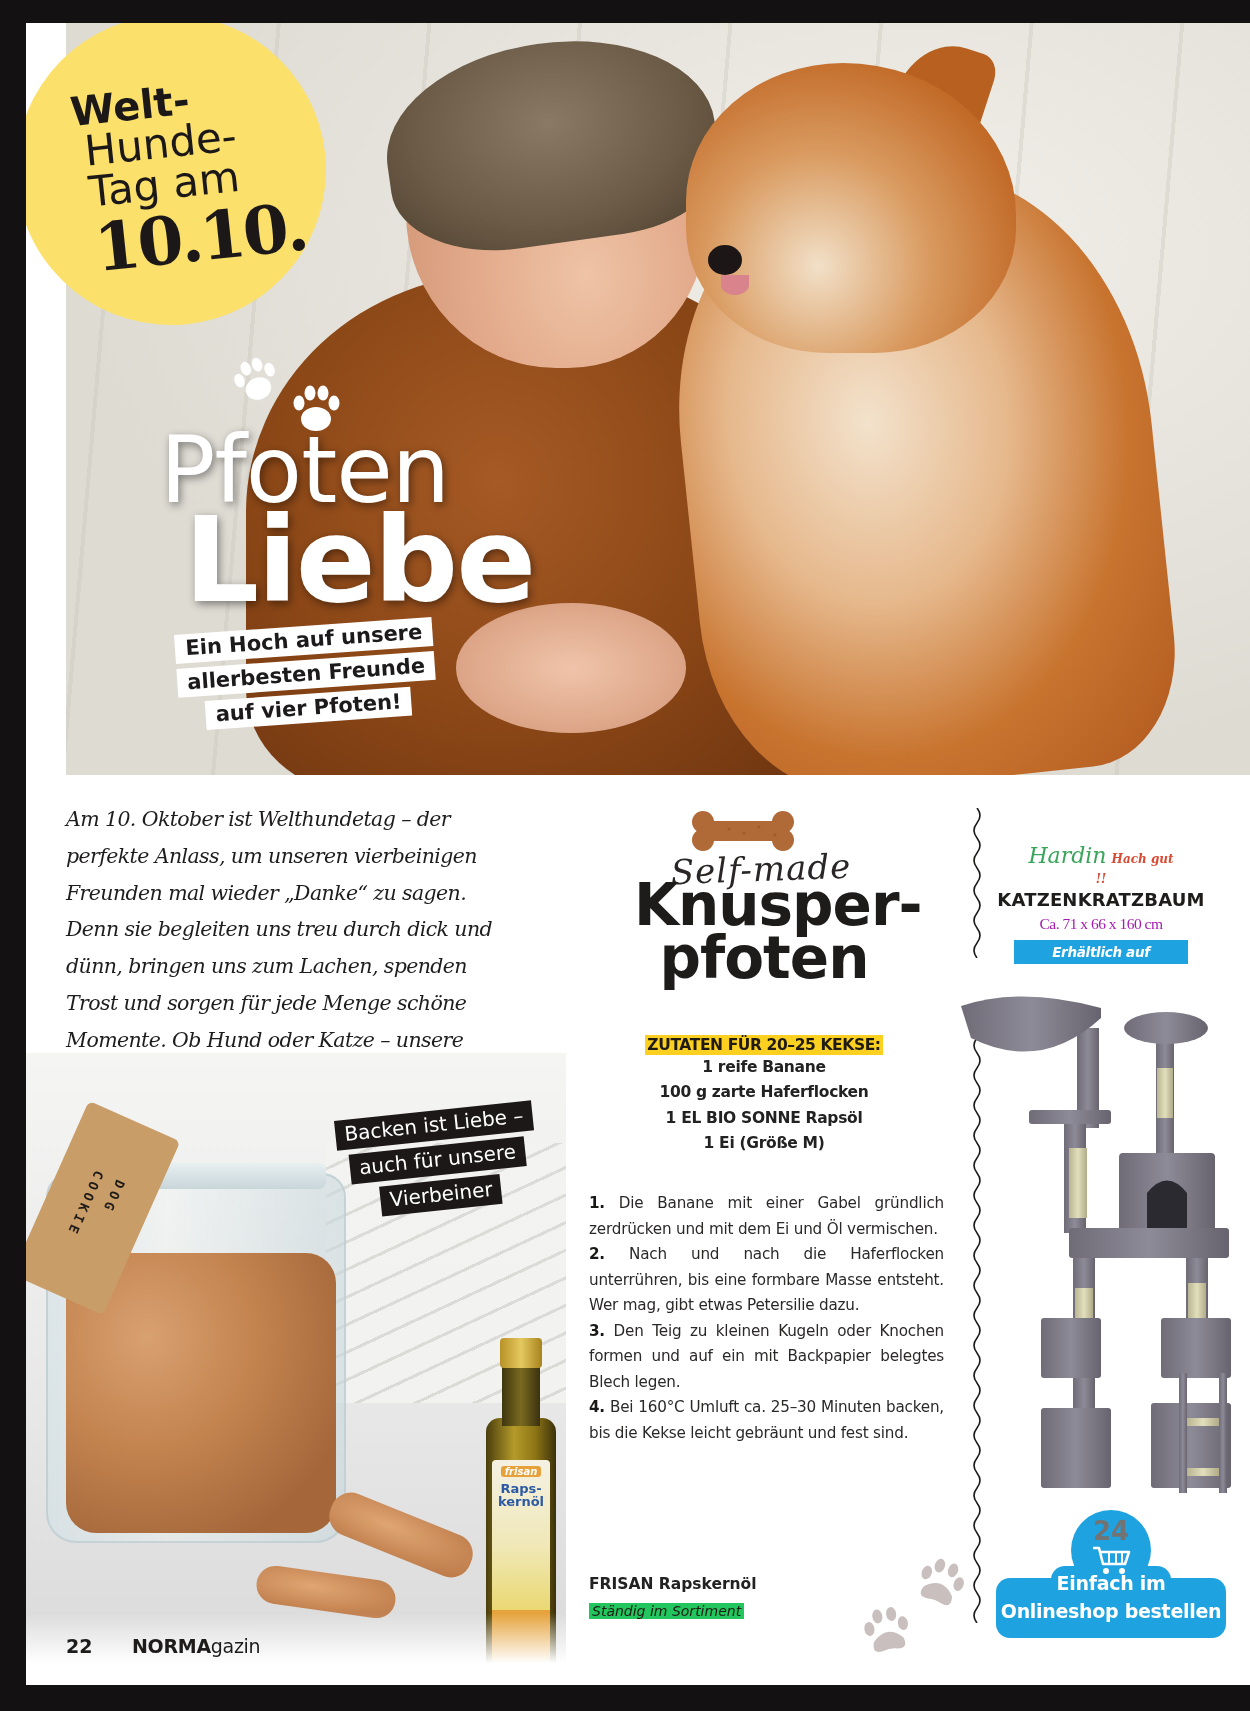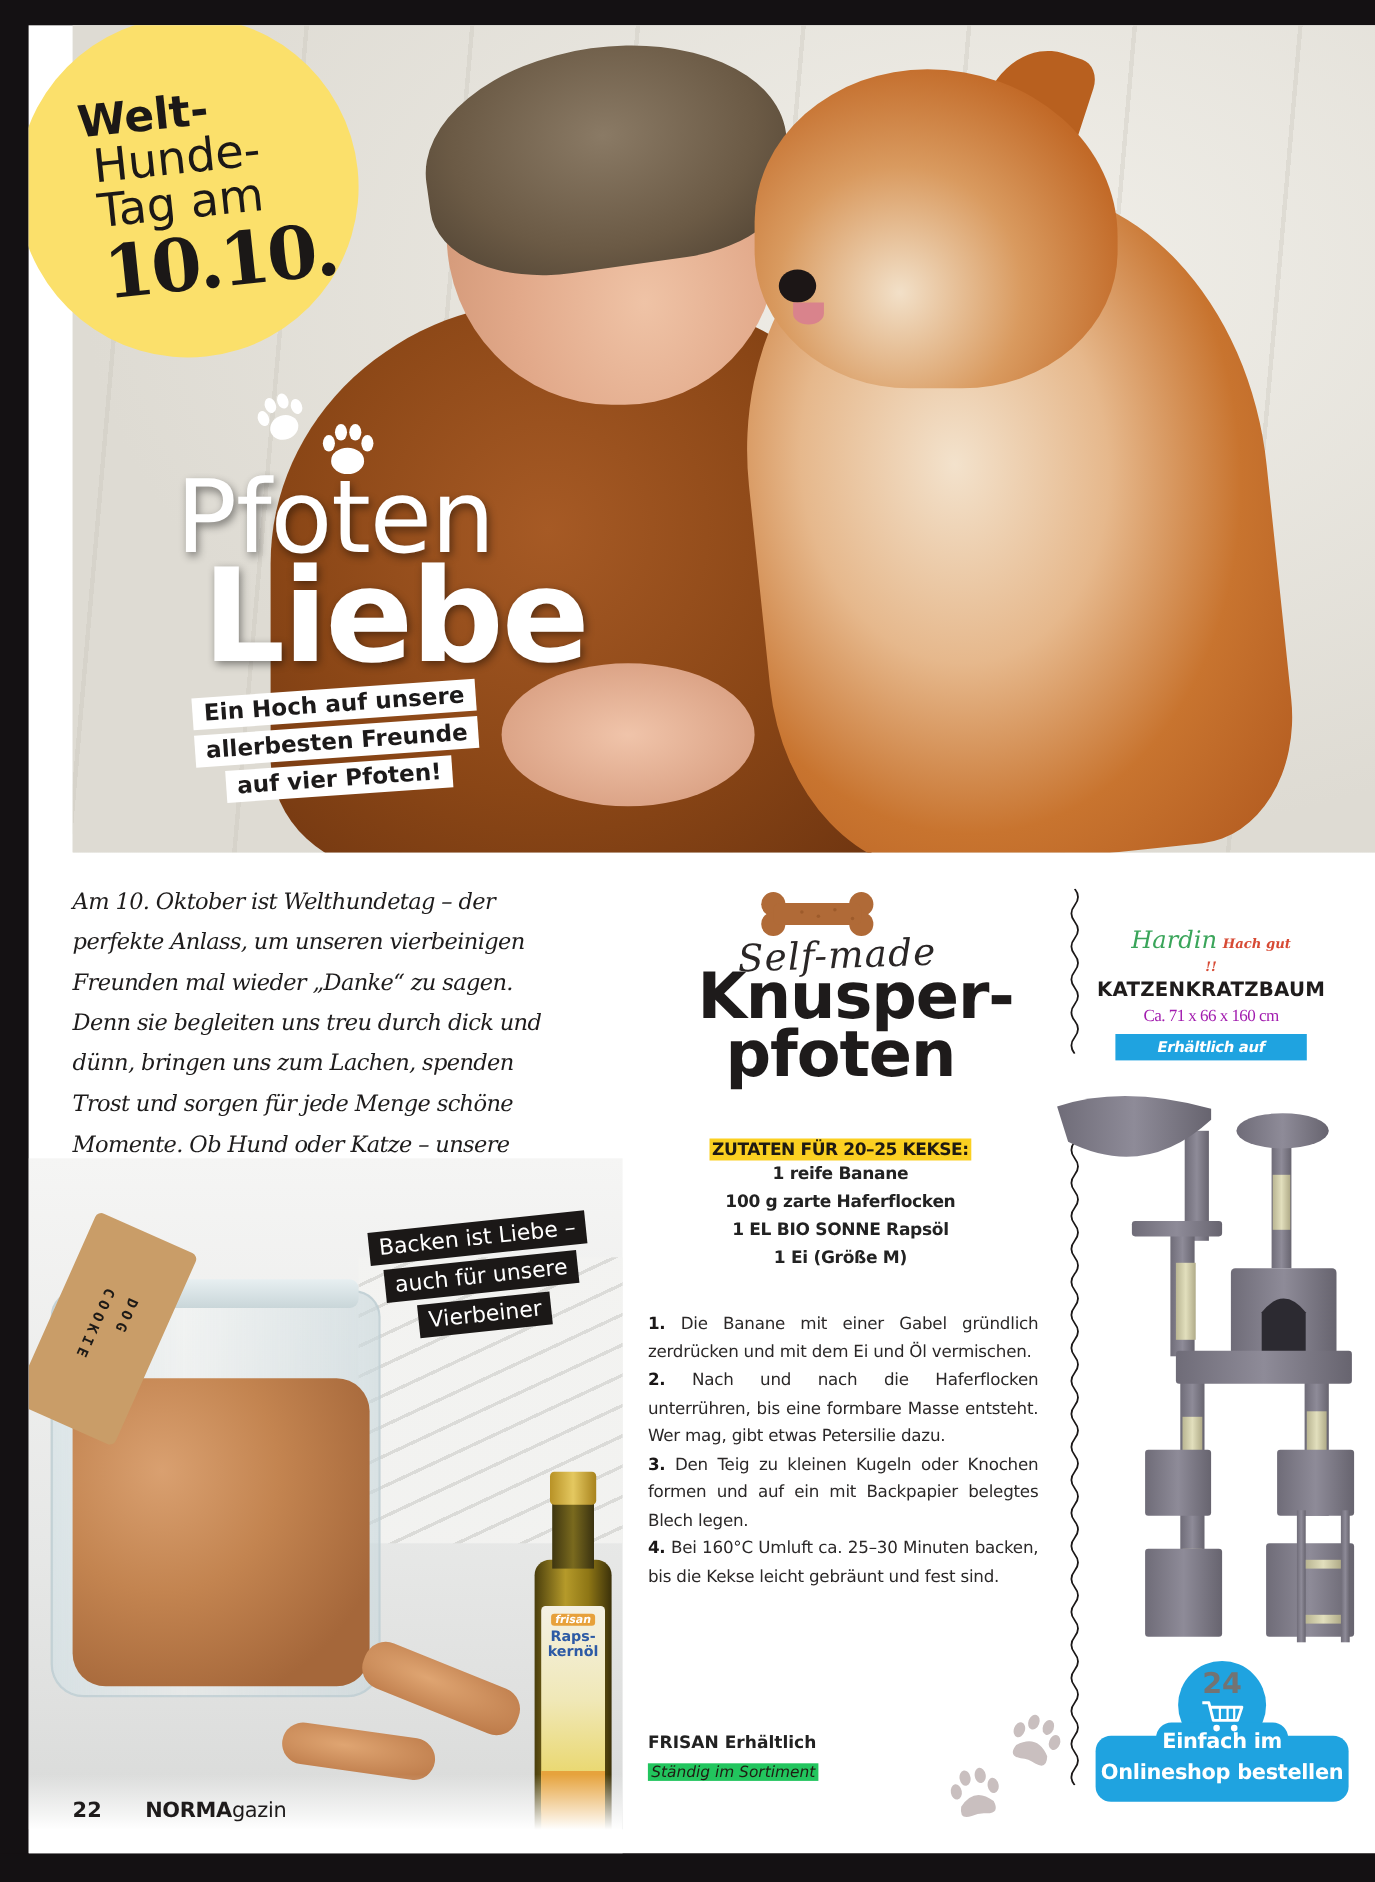--- a/index.html
+++ b/index.html
@@ -259,21 +259,21 @@
     <div class="item">1 Ei (Größe M)</div>
   </div>
 
   <div class="steps">
     <p><b>1.</b> <span>Die Banane mit einer Gabel gründlich zerdrücken und mit dem Ei und Öl vermischen.</span></p>
     <p><b>2.</b> <span>Nach und nach die Haferflocken unterrühren, bis eine formbare Masse entsteht. Wer mag, gibt etwas Petersilie dazu.</span></p>
     <p><b>3.</b> <span>Den Teig zu kleinen Kugeln oder Knochen formen und auf ein mit Backpapier belegtes Blech legen.</span></p>
     <p><b>4.</b> <span>Bei 160°C Umluft ca. 25–30 Minuten backen, bis die Kekse leicht gebräunt und fest sind.</span></p>
   </div>
 
-  <div class="oil-name">FRISAN Erhältlich</div>
+  <div class="oil-name">FRISAN Rapskernöl</div>
   <div class="oil-avail">Ständig im Sortiment</div>
 
   <svg class="paws-bottom" viewBox="0 0 120 110">
     <g fill="#c9bfbf" transform="translate(60,0) rotate(20 25 25)">
       <path d="M10 34 Q25 18 40 34 Q44 46 32 44 Q25 42 18 44 Q6 46 10 34 Z"></path>
       <ellipse cx="8" cy="20" rx="5" ry="7"></ellipse>
         <ellipse cx="18" cy="9" rx="5" ry="7"></ellipse>
       <ellipse cx="32" cy="9" rx="5" ry="7"></ellipse>
         <ellipse cx="42" cy="20" rx="5" ry="7"></ellipse>
     </g>

